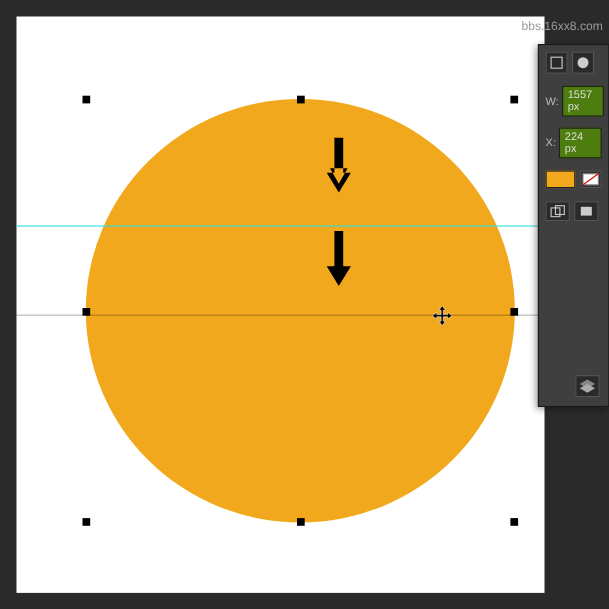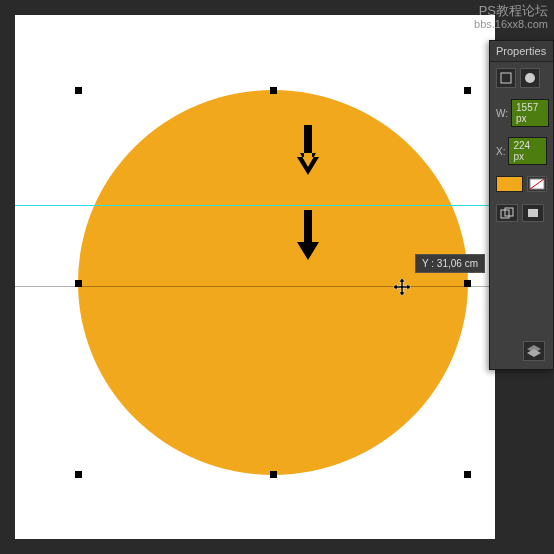--- a/index.html
+++ b/index.html
@@ -246,30 +246,25 @@
           <path d="M9 0 L17 0 L17 32 L24 32 L13 50 L2 32 L9 32 Z" fill="#000"></path>
         </svg>
     </div>
 
     <div class="move-cursor">
       <svg width="18" height="18">
         <path d="M9 0 L12 4 L10 4 L10 8 L14 8 L14 6 L18 9 L14 12 L14 10 L10 10 L10 14 L12 14 L9 18 L6 14 L8 14 L8 10 L4 10 L4 12 L0 9 L4 6 L4 8 L8 8 L8 4 L6 4 Z" fill="#000" stroke="#fff" stroke-width="0.5"></path>
       </svg>
     </div>
 
-    <div class="tooltip">
-      <span>Y : 31,06 cm</span>
-    </div>
   </div>
 
-  <div class="watermark-top">PS教程论坛</div>
   <div class="watermark-url">bbs.16xx8.com</div>
 
   <div class="properties-panel">
-    <div class="panel-header">Properties</div>
     <div class="panel-icons">
       <div class="icon-box">
         <svg width="12" height="12">
             <rect x="1" y="1" width="10" height="10" fill="none" stroke="#ccc"></rect>
           </svg>
       </div>
       <div class="icon-box">
         <svg width="12" height="12">
             <circle cx="6" cy="6" r="5" fill="#ccc"></circle>
           </svg>

